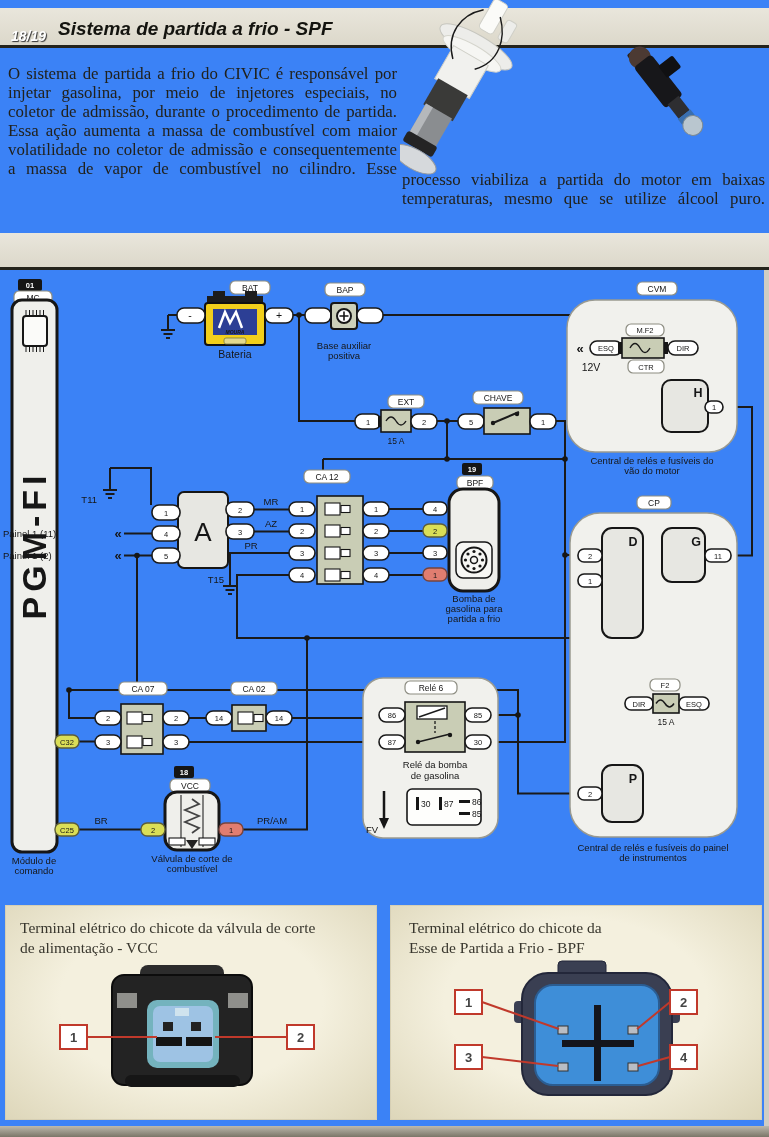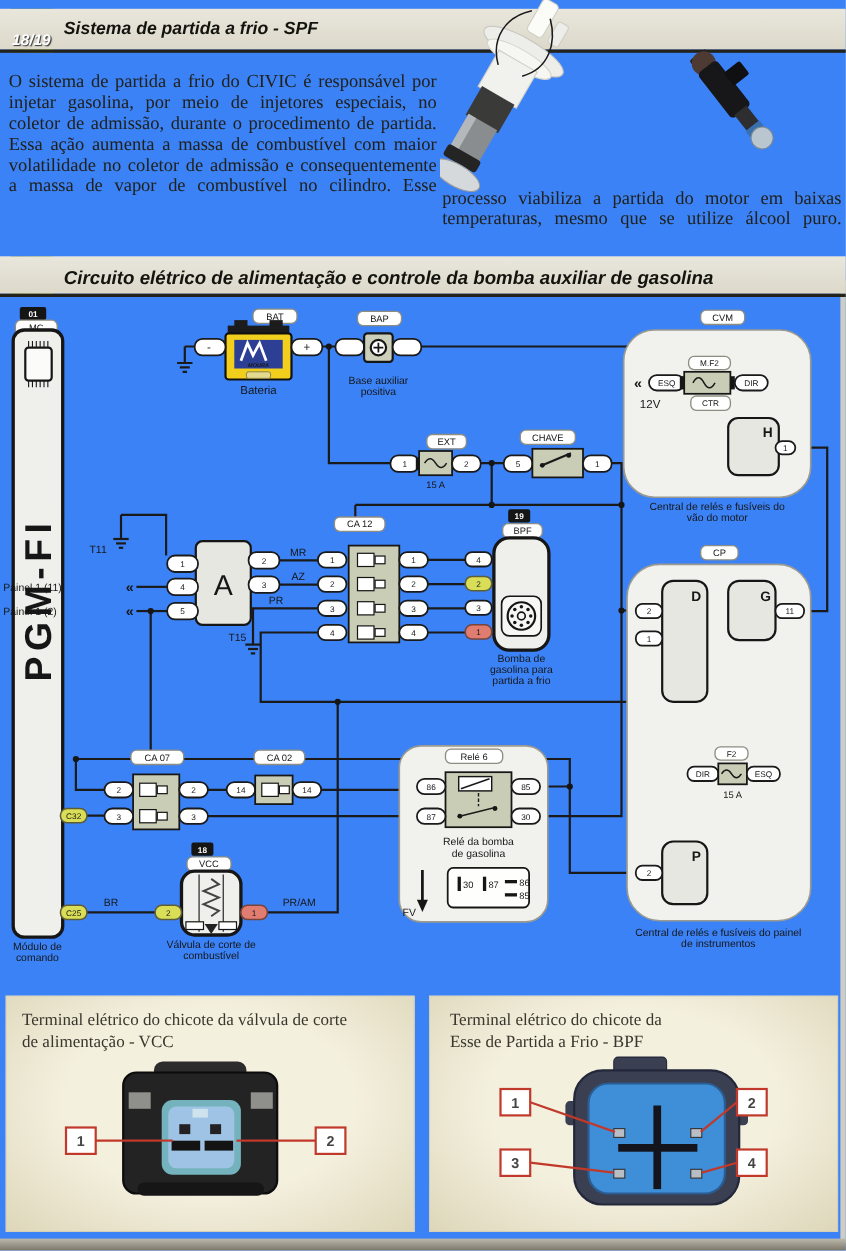--- a/index.html
+++ b/index.html
@@ -5,21 +5,21 @@
   html,body{margin:0;padding:0;background:#fff}
   .page{position:relative;width:769px;height:1137px;background:#3b82f6;overflow:hidden;font-family:"Liberation Sans",sans-serif}
   .hbar{position:absolute;left:0;width:769px;background:linear-gradient(#e9e6dc,#dcd8ca);border-bottom:3px solid #24231b;z-index:1}
   .hbar1{top:8px;height:37px}
   .hbar2{top:233px;height:34px}
   .gbox{position:absolute;left:10px;width:38px;background:linear-gradient(155deg,#113a06,#3f7714 45%,#a9c42e)}
   .gbox1{top:8px;height:40px}
   .gbox2{top:233px;height:36px}
   .badge{position:absolute;left:11px;top:28px;color:#fff;font-weight:bold;font-style:italic;font-size:14px;text-shadow:1px 1px 1px #333;z-index:2}
   .htitle{position:absolute;left:58px;font-weight:bold;font-style:italic;color:#14140f}
-  .htitle1{top:18px;font-size:16px}
+  .htitle1{top:18px;font-size:19px}
   .htitle2{top:243px;font-size:17px}
   .col{position:absolute;font-family:"Liberation Serif",serif;font-size:16.8px;line-height:19px;color:#21211c;text-align:justify;text-align-last:justify}
   .colL{left:8px;top:64px;width:389px}
   .colR{left:402px;top:170px;width:363px}
   .photos{position:absolute;left:400px;top:0;z-index:2}
   .diagram{position:absolute;left:0;top:268px}
   .panel{position:absolute;top:905px;width:372px;height:215px;background:radial-gradient(ellipse at 50% 45%,#f4f0de 50%,#ddd6b9);box-shadow:inset 0 0 0 1px #d6cfb4}
   .panelL{left:5px}.panelR{left:390px}
   .ptitle{position:absolute;left:15px;top:13px;right:10px;font-family:"Liberation Serif",serif;font-size:15.5px;line-height:20px;color:#38362d}
   .psvg{position:absolute;left:0;top:0}
@@ -92,21 +92,20 @@
       <rect x="-11" y="-32" width="22" height="52" rx="4" fill="#17171a"></rect>
       <rect x="9" y="-18" width="18" height="15" rx="2" fill="#101012"></rect>
       <rect x="-7" y="18" width="14" height="18" fill="#2e2e31"></rect>
       <rect x="-8" y="36" width="16" height="7" fill="#3a6fae"></rect>
       <circle cx="0" cy="50" r="10" fill="#b9c6cf" stroke="#7d8a93"></circle>
     </g>
   </svg>
 
   <div class="hbar hbar2"></div>
   <div class="gbox gbox2"></div>
-  <div class="htitle htitle2" style="z-index:2">Circuito elétrico de alimentação e controle da bomba auxiliar de gasolina</div>
 
   <svg class="diagram" width="769" height="630" viewBox="0 268 769 630">
 
     <g class="w">
       <path d="M168,315 H177"></path>
         <path d="M168,315 V330"></path>
       <path d="M161,330 H175"></path>
         <path d="M163.5,334 H172.5"></path>
         <path d="M166,338 H170"></path>
       <path d="M293,315 H305"></path>

